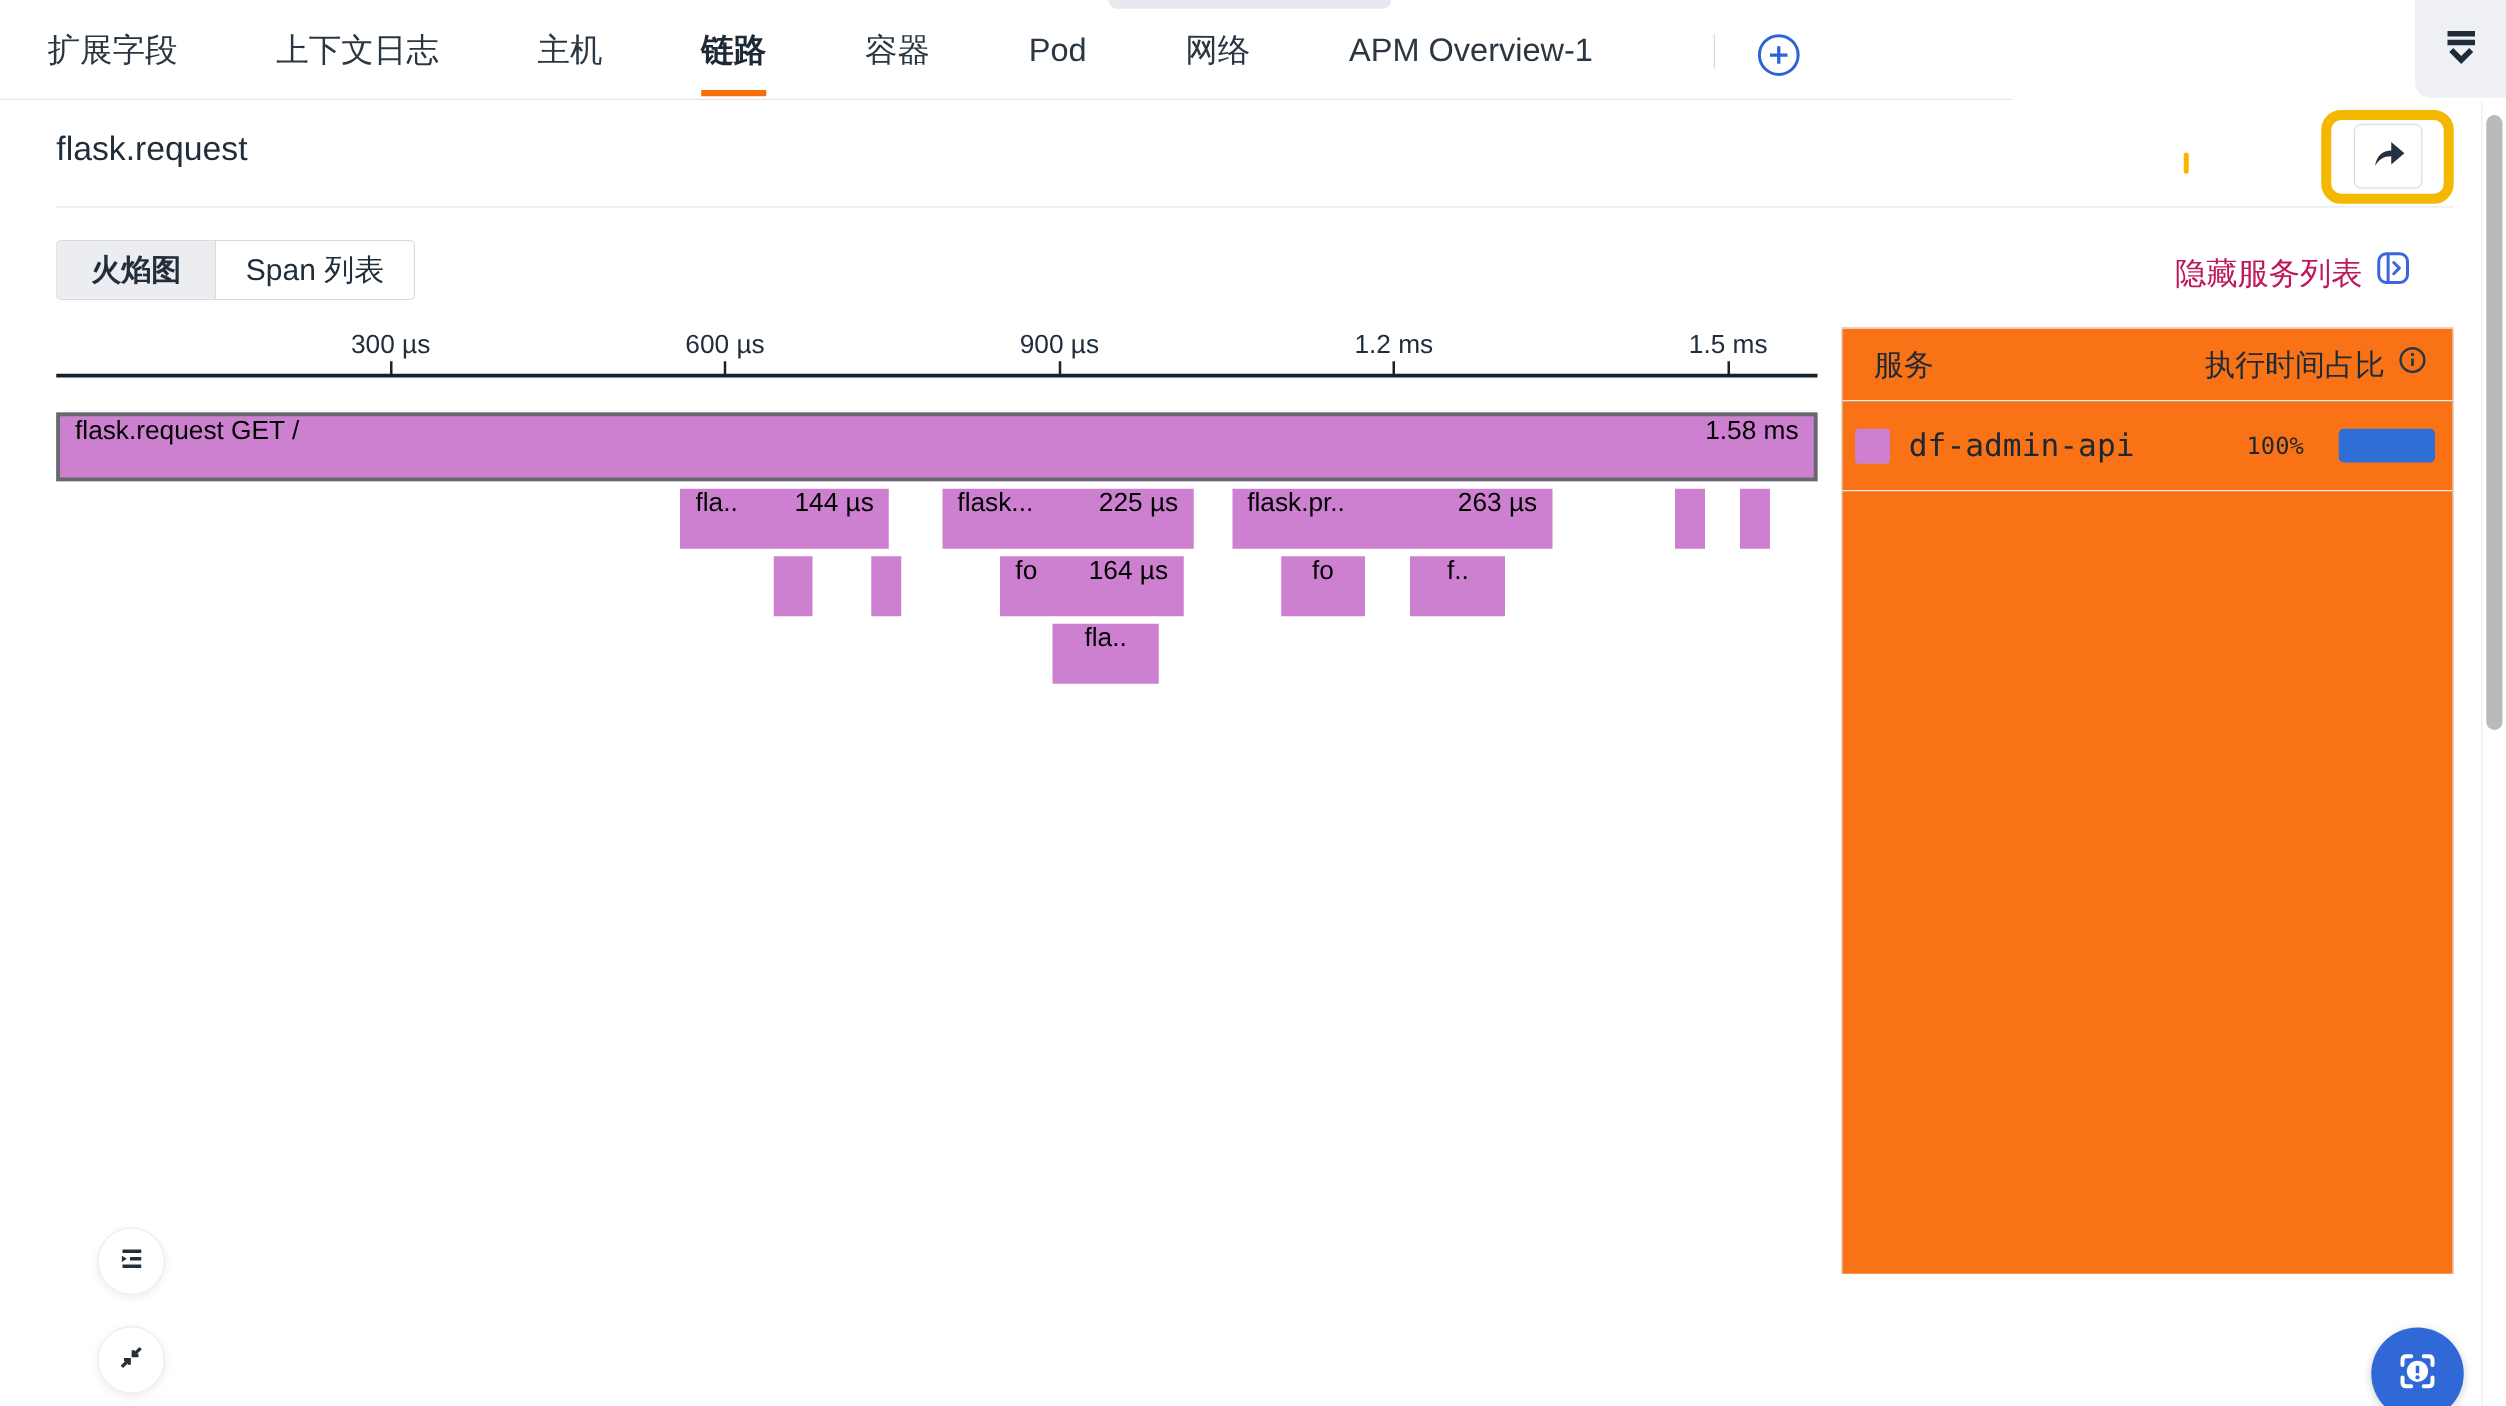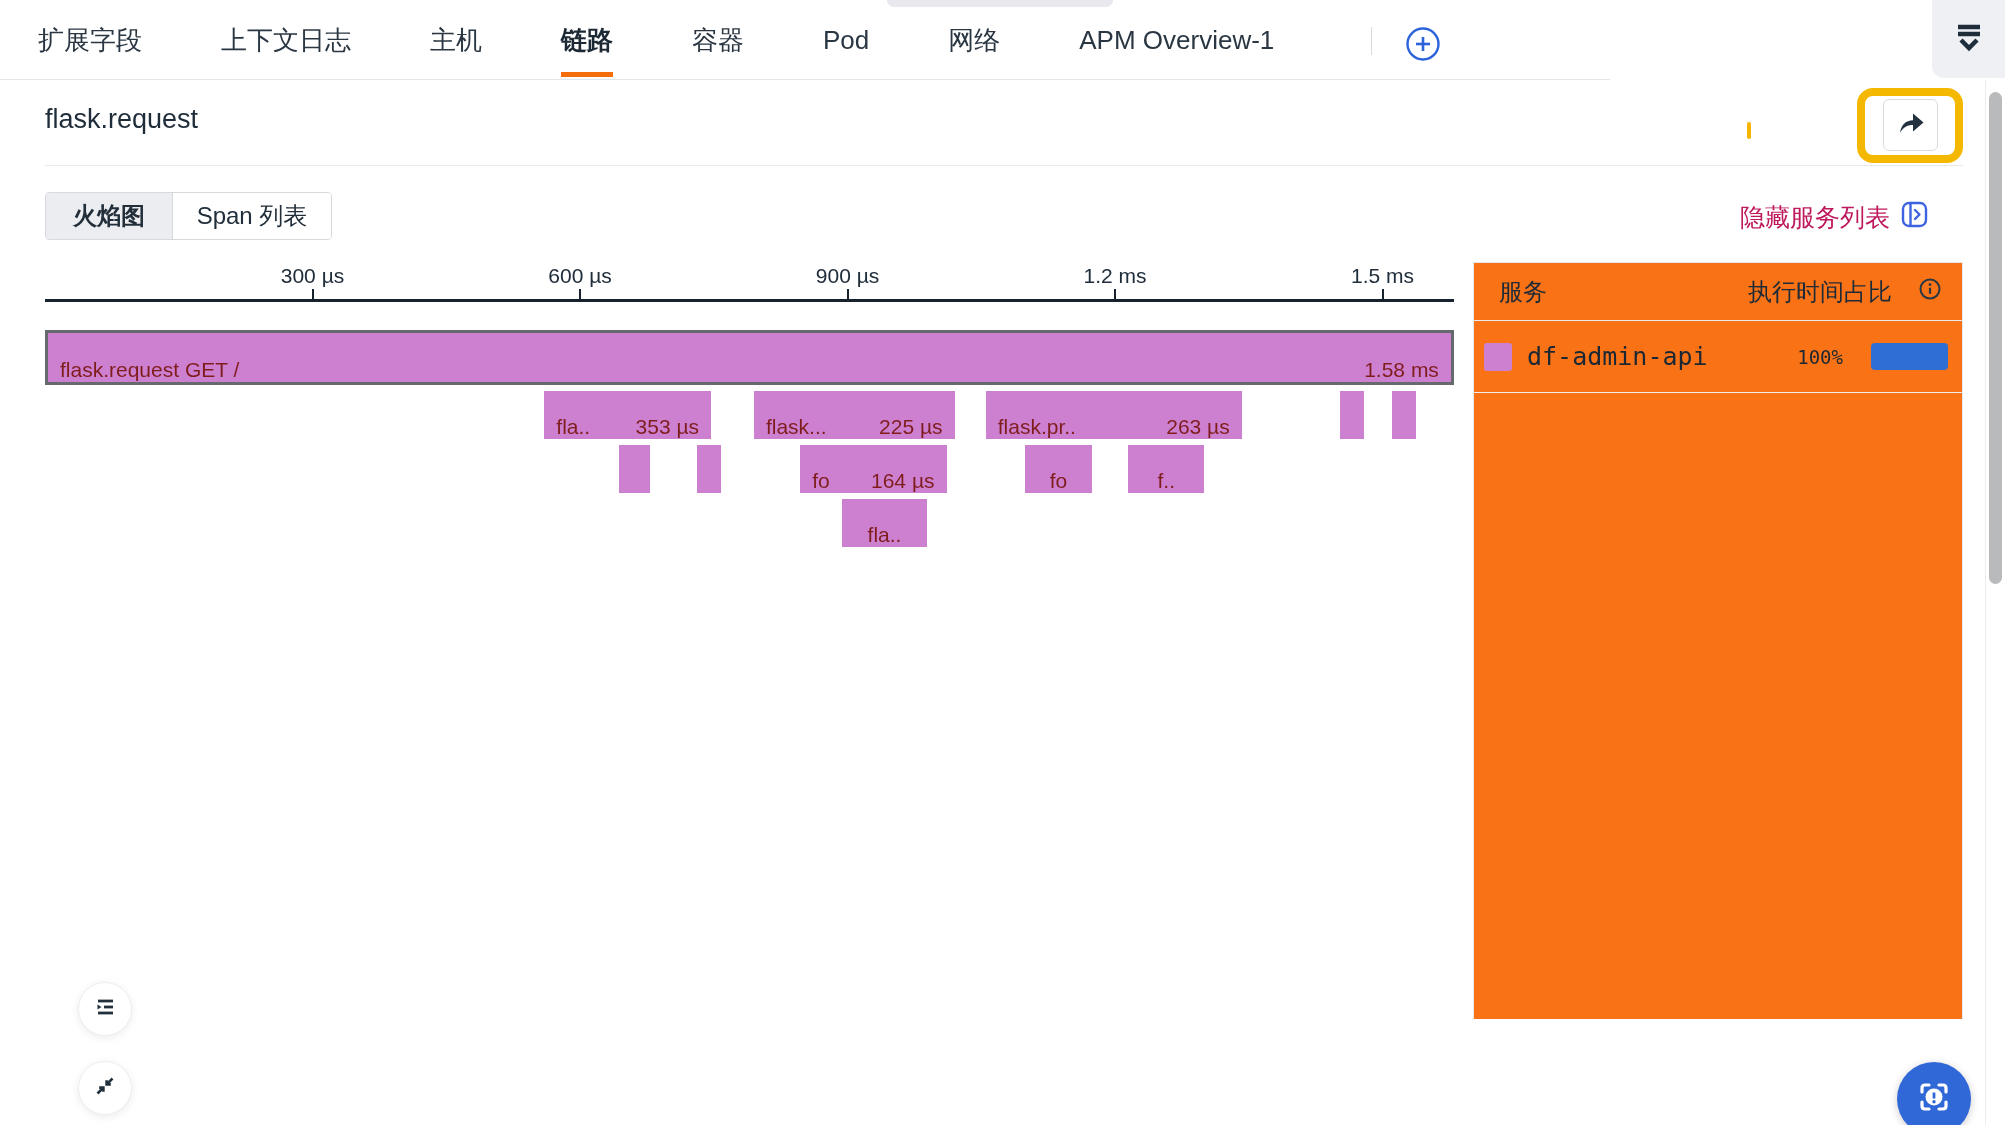--- a/index.html
+++ b/index.html
@@ -28,29 +28,29 @@
   
   .seg-group { position:absolute; left:45px; top:192px; height:48px; display:flex; border:1.5px solid #d7dadd; border-radius:4px; overflow:hidden; }
   .seg { height:100%; display:flex; align-items:center; justify-content:center; font-size:24px; color:#222f3a; cursor:pointer; background:#fff; }
   .seg.active { background:#ecedf0; font-weight:bold; border-right:1.5px solid #d7dadd; }
   .hide-services { position:absolute; left:1740px; top:200px; display:flex; align-items:center; gap:10px; color:#be185d; font-size:25px; cursor:pointer; }
 
   
   .axis-label { position:absolute; top:264px; transform:translateX(-50%); font-size:21px; color:#202e3c; white-space:nowrap; }
   .axis-tick { position:absolute; top:289px; width:2px; height:12px; background:#17222e; }
   .axis-line { position:absolute; left:45px; top:299px; width:1409px; height:3px; background:#17222e; }
-  .flame-span { position:absolute; background:#cd80d0; display:flex; align-items:flex-end; justify-content:space-between; font-size:21px; color:#7f1d1d; padding:0 12px; overflow:hidden; white-space:nowrap; cursor:pointer; }
+  .flame-span { position:absolute; background:#cd80d0; display:flex; align-items:flex-start; justify-content:space-between; font-size:21px; color:#000000; padding:0 12px; overflow:hidden; white-space:nowrap; cursor:pointer; }
   .flame-span.root { border:3px solid #66696d; padding:0 12px; }
   .flame-span.centered { justify-content:center; }
   .flame-span .dur { margin-left:14px; }
 
   
   .svc-panel { position:absolute; left:1473px; top:262px; width:490px; height:757px; background:#f97316; border:1px solid #e6e8eb; border-bottom:none; }
   .svc-header { height:58px; display:flex; align-items:center; justify-content:space-between; padding:0 20px 0 25px; border-bottom:1px solid #e8eaec; font-size:24px; color:#1d2a37; }
-  .svc-header-right { display:flex; align-items:center; gap:26px;text-align:center; }
+  .svc-header-right { display:flex; align-items:center; gap:10px;text-align:center; }
   .svc-row { height:72px; display:flex; align-items:center; padding:0 14px 0 10px; border-bottom:1px solid #eceef0; cursor:pointer; }
   .svc-swatch { width:28px; height:28px; background:#cd80d0; border-radius:3px; flex:0 0 auto; }
   .svc-name { font-family:"DejaVu Sans Mono", monospace; font-size:25px; color:#1b2733; margin-left:15px; flex:1 1 auto; }
   .svc-pct { font-family:"DejaVu Sans Mono", monospace; font-size:19px; color:#1b2733; margin-right:28px; }
   .svc-bar { width:77px; height:27px; background:#2e6fd6; border-radius:4px; }
 
   
   .sb-track-border { position:absolute; left:1985px; top:80px; width:1px; height:1045px; background:#ededee; }
   .sb-thumb { position:absolute; left:1989px; top:92px; width:13px; height:492px; background:#b8babc; border-radius:7px; cursor:pointer; }
 
@@ -157,21 +157,21 @@
     <div class="axis-tick" style="left: 1381.55px;"></div>
   </div>
 <div class="axis-line"></div>
 <div id="flame">
     <div class="flame-span root" style="left: 45px; top: 330px; width: 1408.89px; height: 55px;">
       <span>flask.request GET /</span>
       <span class="dur">1.58 ms</span>
     </div>
     <div class="flame-span" style="left: 544.352px; top: 391px; width: 166.748px; height: 48px;">
       <span>fla..</span>
-      <span class="dur">353 µs</span>
+      <span class="dur">144 µs</span>
     </div>
     <div class="flame-span" style="left: 753.902px; top: 391px; width: 200.632px; height: 48px;">
       <span>flask...</span>
       <span class="dur">225 µs</span>
     </div>
     <div class="flame-span" style="left: 985.744px; top: 391px; width: 256px; height: 48px;">
       <span>flask.pr..</span>
       <span class="dur">263 µs</span>
     </div>
     <div class="flame-span" style="left: 1339.75px; top: 391px; width: 16.9423px; height: 48px;"></div>

